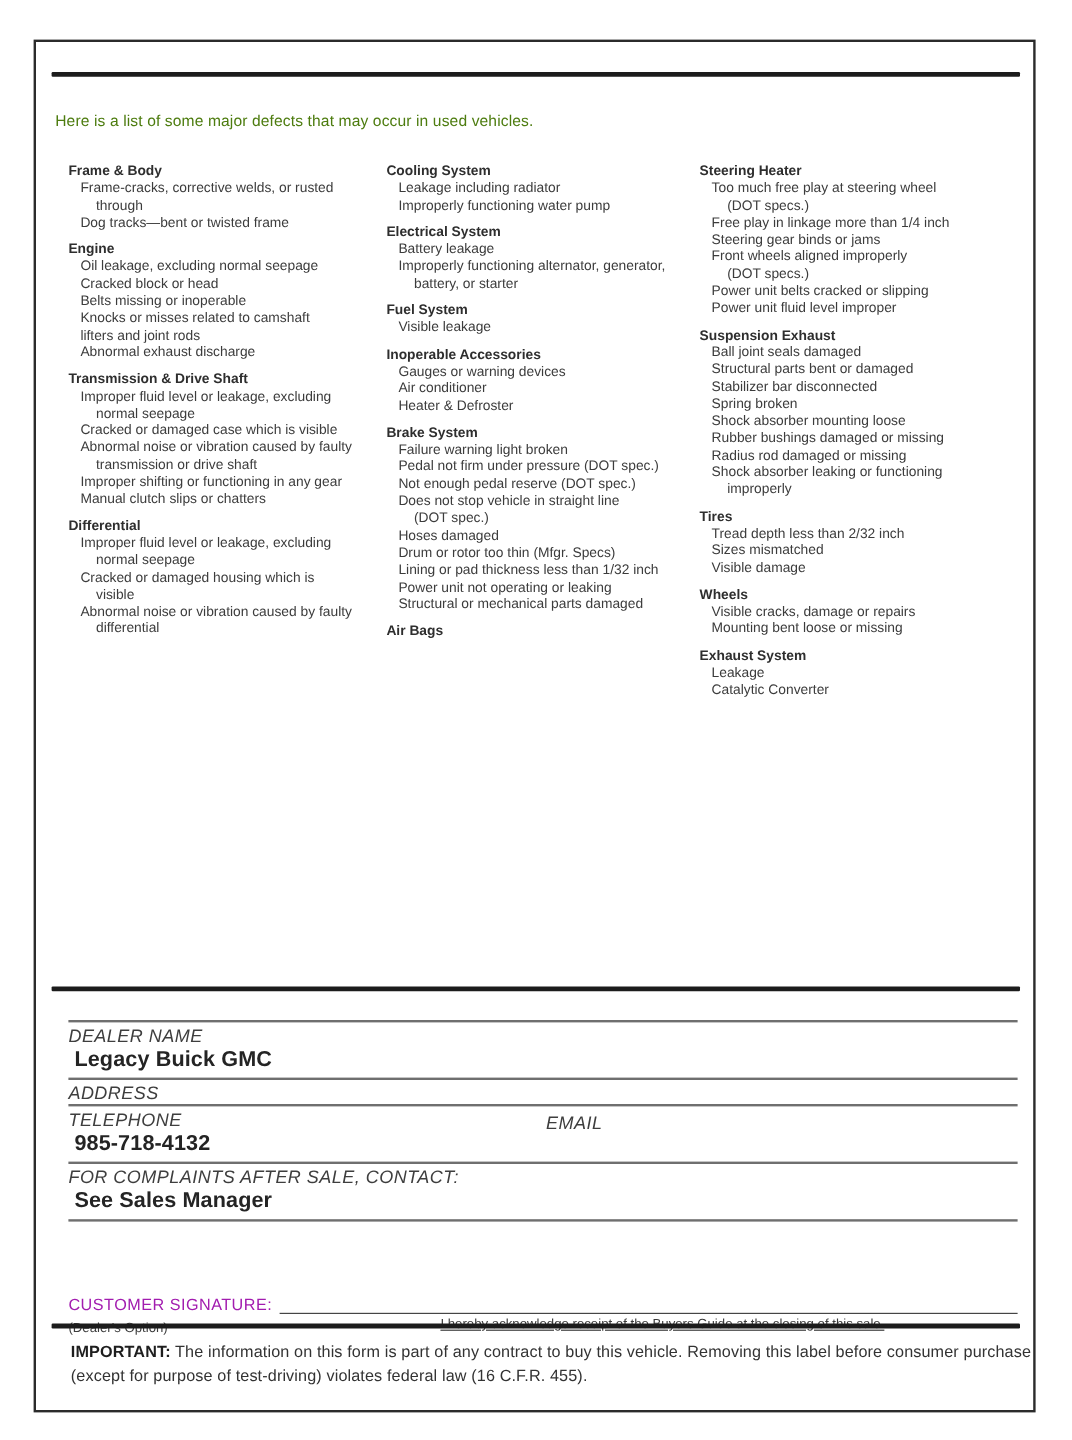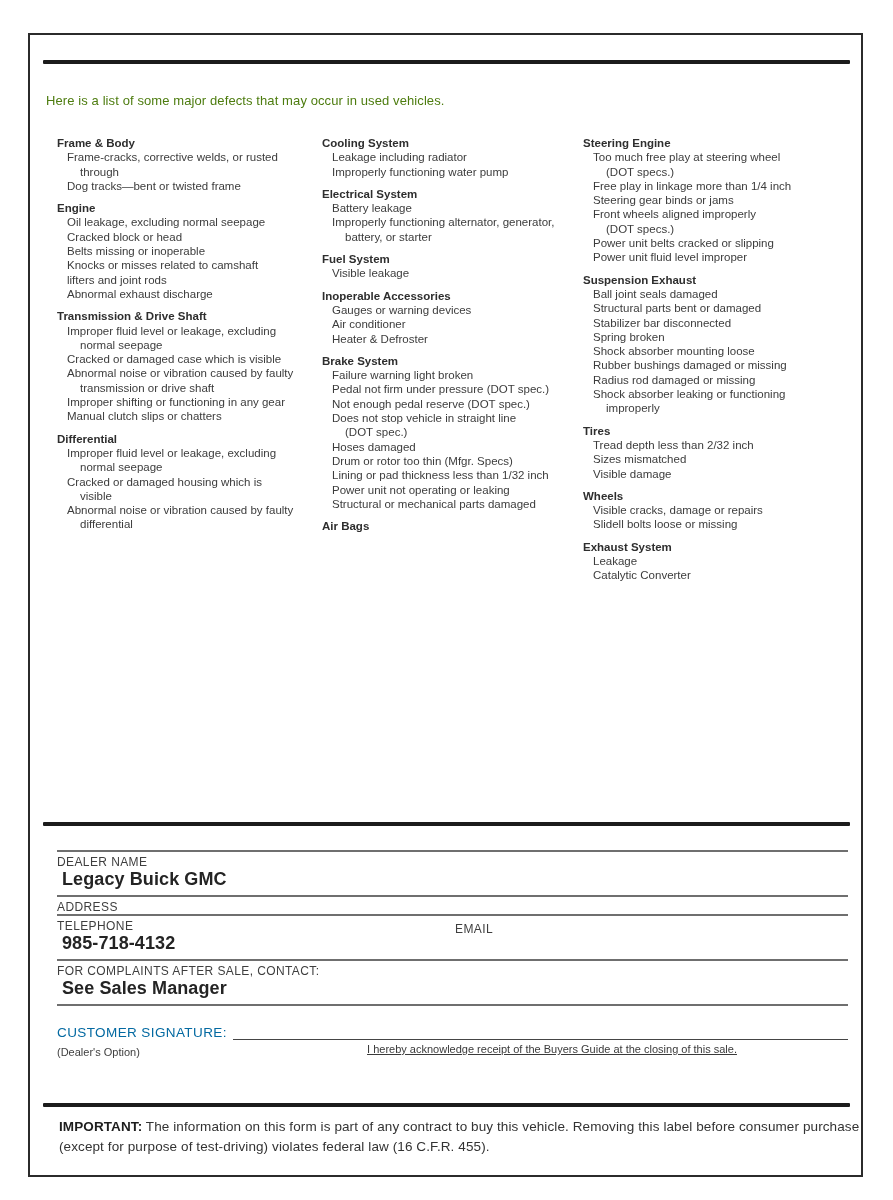--- a/index.html
+++ b/index.html
@@ -30,29 +30,29 @@
   .sec-h{font-weight:bold;color:#2e2e2e;margin-top:8px;white-space:nowrap;}
   .sec-h:first-child{margin-top:0;}
   .ln{white-space:nowrap;}
   .i1{padding-left:10px;}
   .i2{padding-left:23px;}
   .form{
     position:absolute;top:815px;left:27px;width:791px;
   }
   .frow{border-top:2px solid #6f6f6f;position:relative;}
   .flabel{
-    font-size:12px;color:#3e3e3e;letter-spacing:.4px;padding-top:3px;
+    font-size:15px;color:#3e3e3e;letter-spacing:.4px;padding-top:3px;font-style:italic;
   }
   .fvalue{
     font-size:18px;font-weight:600;color:#242424;padding:0 0 5px 5px;letter-spacing:.1px;
   }
   .email-label{position:absolute;left:398px;top:3px;}
   .sig-block{margin-top:19px;}
   .sig-row{display:flex;align-items:flex-end;}
-  .sig-label{font-size:13.5px;color:#0369a1;letter-spacing:.4px;white-space:nowrap;}
+  .sig-label{font-size:13.5px;color:#a21caf;letter-spacing:.4px;white-space:nowrap;margin-top:43px;}
   .sig-line{flex:1;border-bottom:1.5px solid #454545;height:12px;margin-left:6px;}
   .sig-sub-row{position:relative;height:16px;margin-top:2px;}
   .sig-sub{font-size:11px;color:#3e3e3e;}
   .ack{
     position:absolute;left:265px;top:1px;width:460px;text-align:center;
     font-size:11px;color:#3a3a3a;text-decoration:underline;
   }
   .important{
     position:absolute;top:1082px;left:29px;width:806px;
     font-size:13.5px;line-height:19.5px;color:#333333;letter-spacing:.1px;
@@ -117,21 +117,21 @@
       <div class="ln i1">Does not stop vehicle in straight line</div>
       <div class="ln i2">(DOT spec.)</div>
       <div class="ln i1">Hoses damaged</div>
       <div class="ln i1">Drum or rotor too thin (Mfgr. Specs)</div>
       <div class="ln i1">Lining or pad thickness less than 1/32 inch</div>
       <div class="ln i1">Power unit not operating or leaking</div>
       <div class="ln i1">Structural or mechanical parts damaged</div>
       <div class="sec-h">Air Bags</div>
     </div>
   <div class="col" id="col-2">
-      <div class="sec-h">Steering Engine</div>
+      <div class="sec-h">Steering Heater</div>
       <div class="ln i1">Too much free play at steering wheel</div>
       <div class="ln i2">(DOT specs.)</div>
       <div class="ln i1">Free play in linkage more than 1/4 inch</div>
       <div class="ln i1">Steering gear binds or jams</div>
       <div class="ln i1">Front wheels aligned improperly</div>
       <div class="ln i2">(DOT specs.)</div>
       <div class="ln i1">Power unit belts cracked or slipping</div>
       <div class="ln i1">Power unit fluid level improper</div>
       <div class="sec-h">Suspension Exhaust</div>
       <div class="ln i1">Ball joint seals damaged</div>
@@ -142,21 +142,21 @@
       <div class="ln i1">Rubber bushings damaged or missing</div>
       <div class="ln i1">Radius rod damaged or missing</div>
       <div class="ln i1">Shock absorber leaking or functioning</div>
       <div class="ln i2">improperly</div>
       <div class="sec-h">Tires</div>
       <div class="ln i1">Tread depth less than 2/32 inch</div>
       <div class="ln i1">Sizes mismatched</div>
       <div class="ln i1">Visible damage</div>
       <div class="sec-h">Wheels</div>
       <div class="ln i1">Visible cracks, damage or repairs</div>
-      <div class="ln i1">Slidell bolts loose or missing</div>
+      <div class="ln i1">Mounting bent loose or missing</div>
       <div class="sec-h">Exhaust System</div>
       <div class="ln i1">Leakage</div>
       <div class="ln i1">Catalytic Converter</div>
     </div>
 
   <div class="hr-thick" id="rule-mid"></div>
 
   <div class="form">
     <div class="frow">
       <div class="flabel">DEALER NAME</div>

